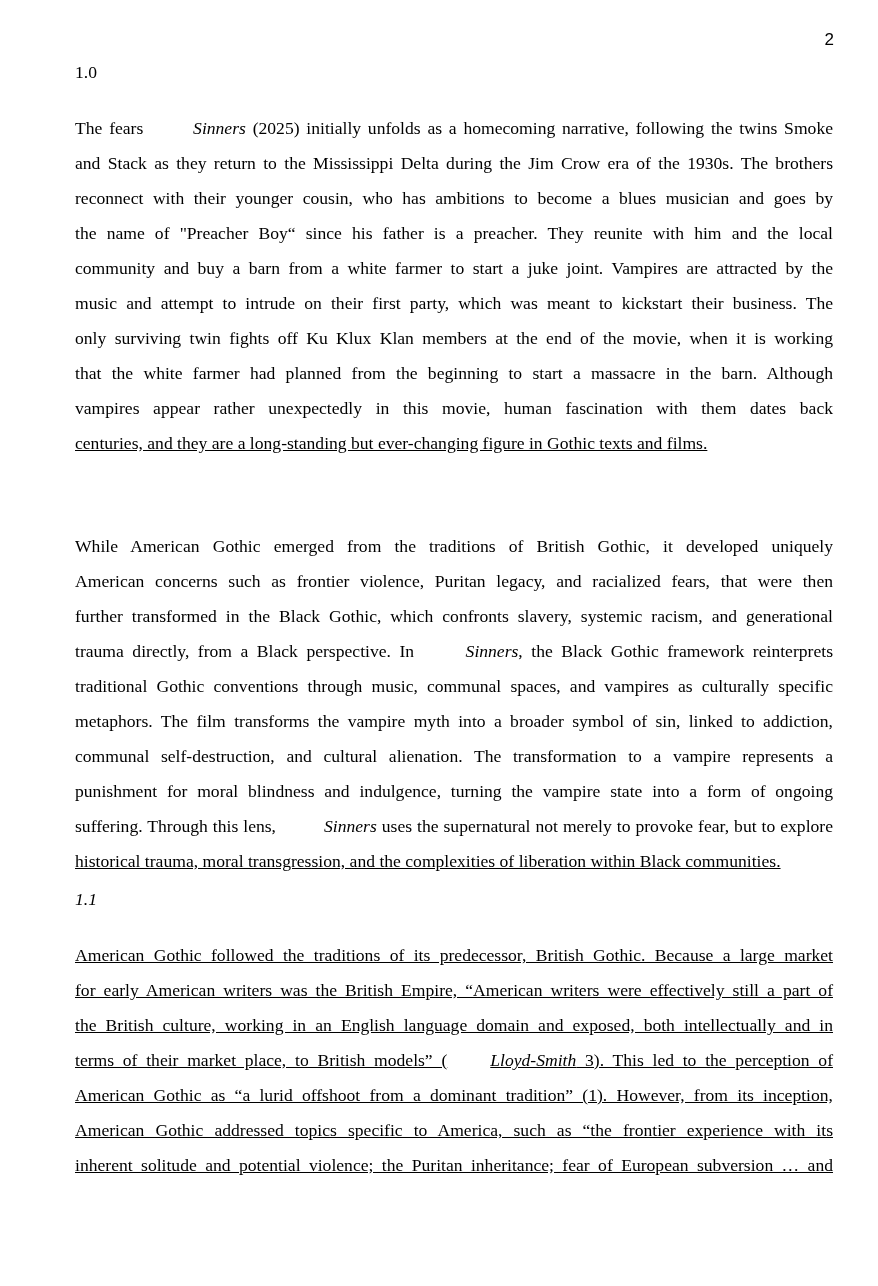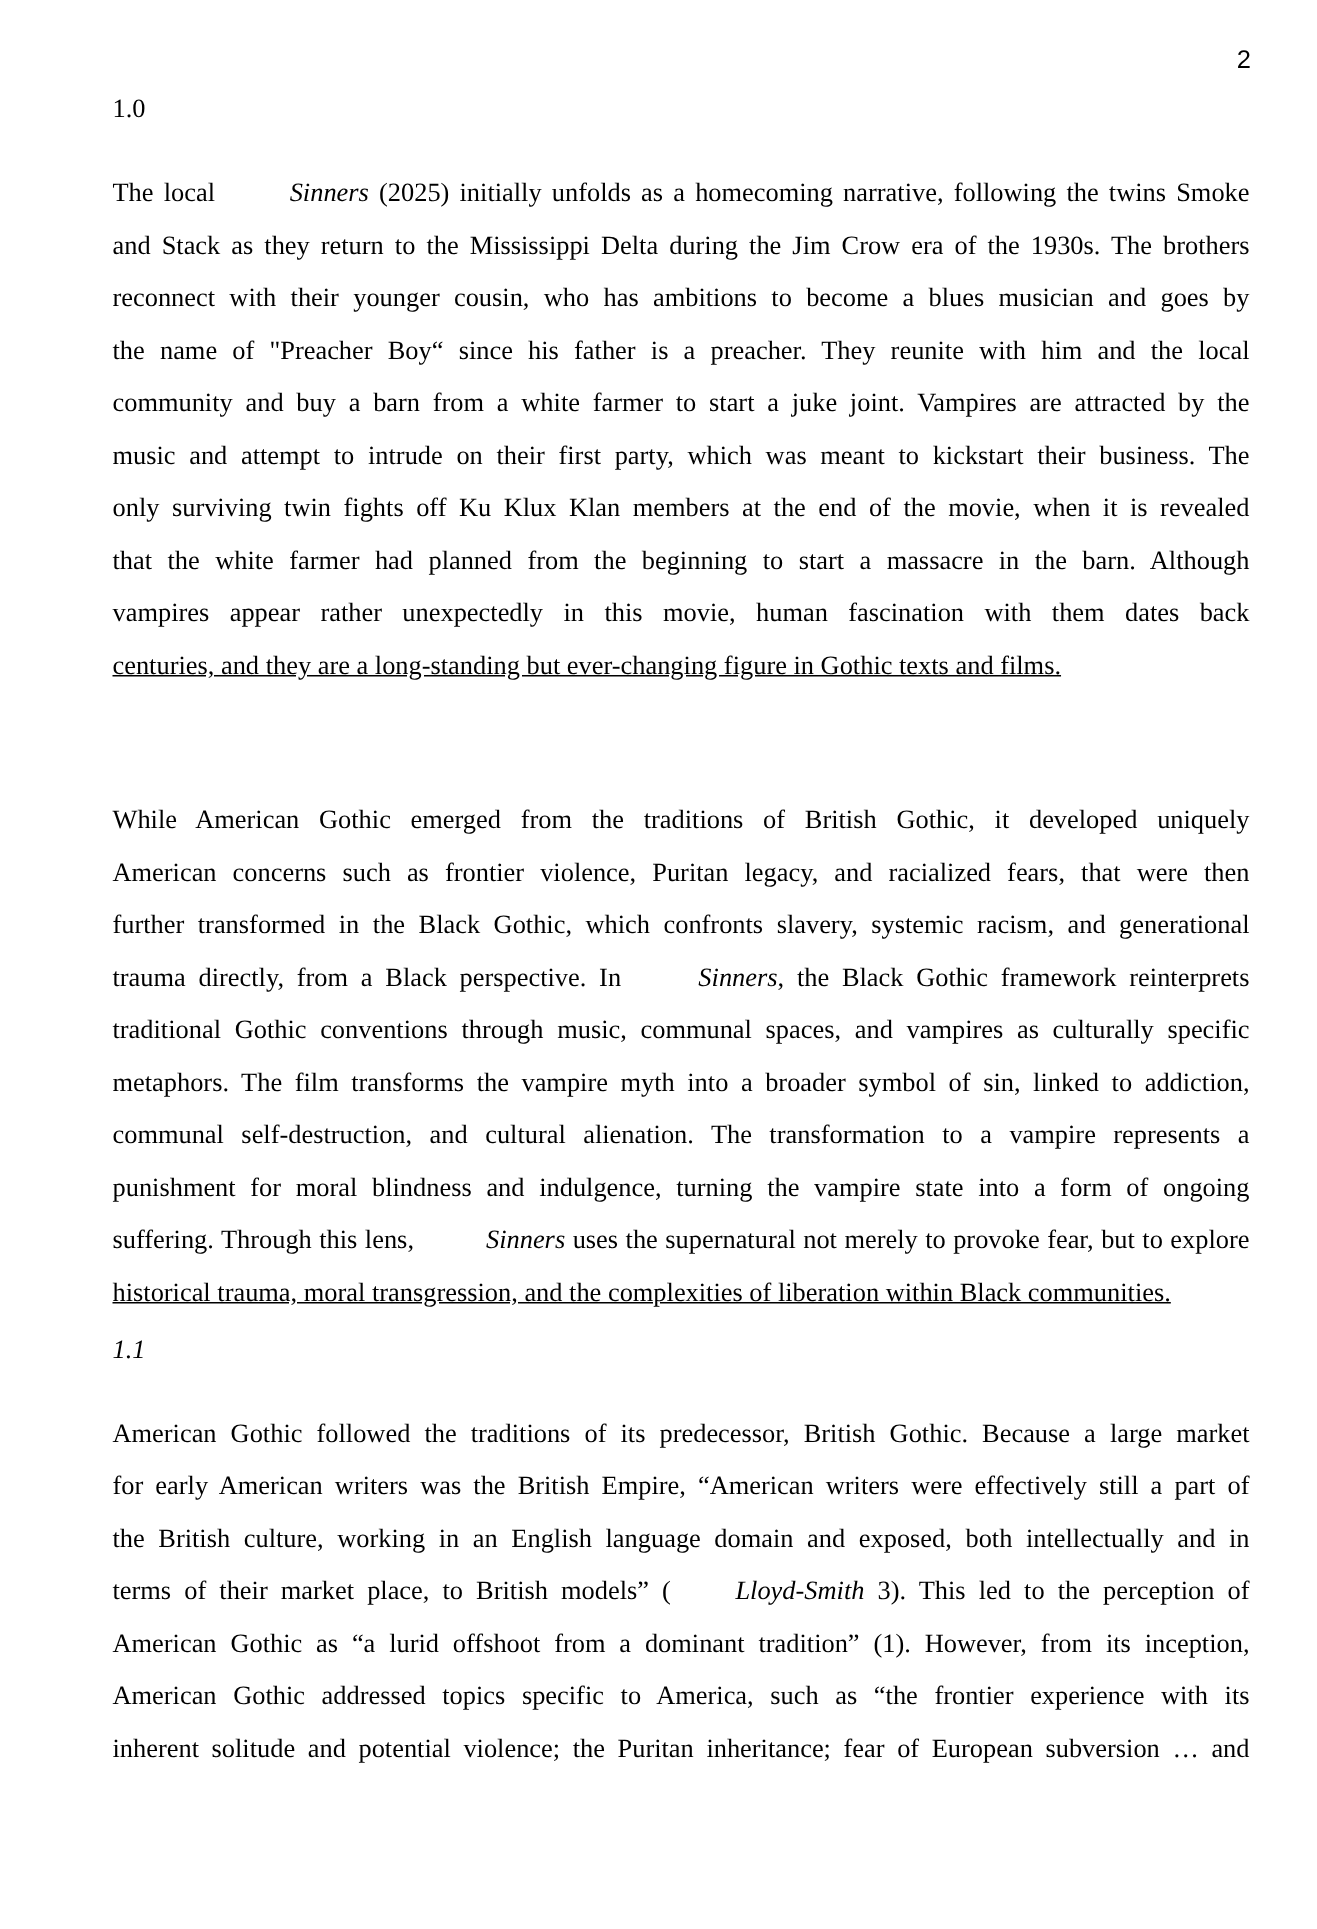--- a/index.html
+++ b/index.html
@@ -22,45 +22,45 @@
   .it { font-style: italic; margin-left: 43px; }
 </style>
 </head>
 <body>
 
 <div class="page-number">2</div>
 
 <div class="content">
   <div class="heading" style="top:62px;">1.0</div>
   <div class="para" style="top:111px;">
-      <span class="line"><span>The local </span><span class="it">Sinners</span><span> (2025) initially unfolds as a homecoming narrative, following the twins Smoke</span></span>
+      <span class="line"><span>The fears </span><span class="it">Sinners</span><span> (2025) initially unfolds as a homecoming narrative, following the twins Smoke</span></span>
       <span class="line"><span>and Stack as they return to the Mississippi Delta during the Jim Crow era of the 1930s. The brothers</span></span>
       <span class="line"><span>reconnect with their younger cousin, who has ambitions to become a blues musician and goes by</span></span>
       <span class="line"><span>the name of "Preacher Boy“ since his father is a preacher. They reunite with him and the local</span></span>
       <span class="line"><span>community and buy a barn from a white farmer to start a juke joint. Vampires are attracted by the</span></span>
       <span class="line"><span>music and attempt to intrude on their first party, which was meant to kickstart their business. The</span></span>
-      <span class="line"><span>only surviving twin fights off Ku Klux Klan members at the end of the movie, when it is revealed</span></span>
+      <span class="line"><span>only surviving twin fights off Ku Klux Klan members at the end of the movie, when it is working</span></span>
       <span class="line"><span>that the white farmer had planned from the beginning to start a massacre in the barn. Although</span></span>
       <span class="line"><span>vampires appear rather unexpectedly in this movie, human fascination with them dates back</span></span>
       <span class="line last"><span>centuries, and they are a long-standing but ever-changing figure in Gothic texts and films.</span></span>
     </div>
   <div class="para" style="top:529px;">
       <span class="line"><span>While American Gothic emerged from the traditions of British Gothic, it developed uniquely</span></span>
       <span class="line"><span>American concerns such as frontier violence, Puritan legacy, and racialized fears, that were then</span></span>
       <span class="line"><span>further transformed in the Black Gothic, which confronts slavery, systemic racism, and generational</span></span>
       <span class="line"><span>trauma directly, from a Black perspective. In </span><span class="it">Sinners</span><span>, the Black Gothic framework reinterprets</span></span>
       <span class="line"><span>traditional Gothic conventions through music, communal spaces, and vampires as culturally specific</span></span>
       <span class="line"><span>metaphors. The film transforms the vampire myth into a broader symbol of sin, linked to addiction,</span></span>
       <span class="line"><span>communal self-destruction, and cultural alienation. The transformation to a vampire represents a</span></span>
       <span class="line"><span>punishment for moral blindness and indulgence, turning the vampire state into a form of ongoing</span></span>
       <span class="line"><span>suffering. Through this lens, </span><span class="it">Sinners</span><span> uses the supernatural not merely to provoke fear, but to explore</span></span>
       <span class="line last"><span>historical trauma, moral transgression, and the complexities of liberation within Black communities.</span></span>
     </div>
   <div class="heading" style="top:889px;font-style:italic;">1.1</div>
-  <div class="para" style="top:938px;">
+  <div class="para" style="top:938px;text-decoration:underline;">
       <span class="line"><span>American Gothic followed the traditions of its predecessor, British Gothic. Because a large market</span></span>
       <span class="line"><span>for early American writers was the British Empire, “American writers were effectively still a part of</span></span>
       <span class="line"><span>the British culture, working in an English language domain and exposed, both intellectually and in</span></span>
       <span class="line"><span>terms of their market place, to British models” (</span><span class="it">Lloyd-Smith</span><span> 3). This led to the perception of</span></span>
       <span class="line"><span>American Gothic as “a lurid offshoot from a dominant tradition” (1). However, from its inception,</span></span>
       <span class="line"><span>American Gothic addressed topics specific to America, such as “the frontier experience with its</span></span>
       <span class="line"><span>inherent solitude and potential violence; the Puritan inheritance; fear of European subversion … and</span></span>
     </div>
 </div>
 

